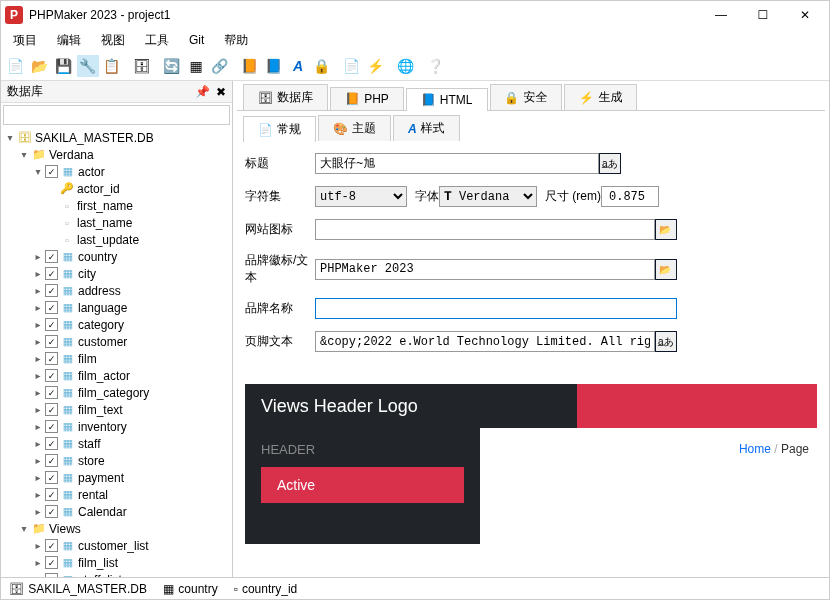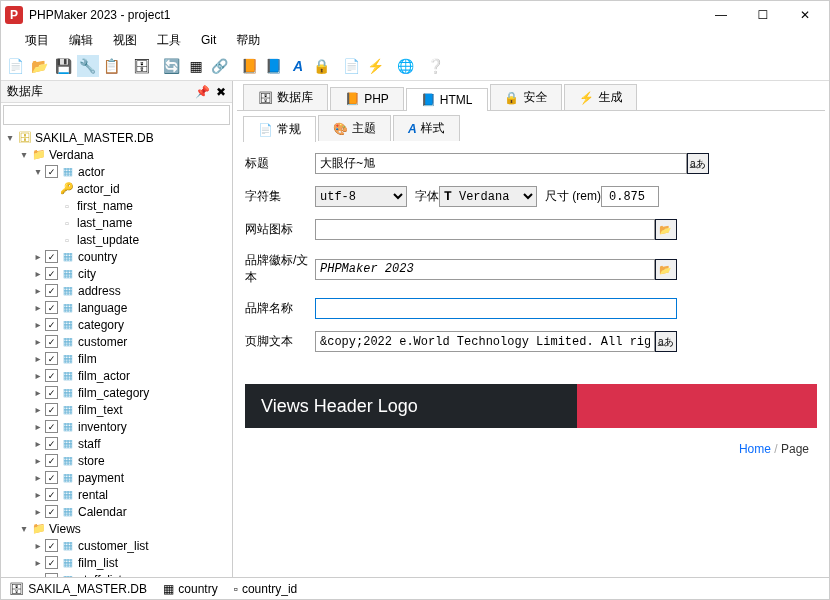--- a/index.html
+++ b/index.html
@@ -2,21 +2,21 @@
 <html><head>
 <meta charset="utf-8">
 <style>
 *{box-sizing:border-box;margin:0;padding:0;font-family:"Microsoft YaHei",SimSun,sans-serif;font-size:12px}
 body{background:#fff;width:830px;height:600px;overflow:hidden;border:1px solid #ccc;display:flex;flex-direction:column}
 .titlebar{height:28px;display:flex;align-items:center;padding:0 4px;background:#fff}
 .app-icon{width:18px;height:18px;background:#d32f2f;border-radius:3px;color:#fff;display:flex;align-items:center;justify-content:center;font-weight:bold;margin-right:6px}
 .title-text{flex:1}
 .win-btns{display:flex;gap:18px;padding-right:8px}
 .win-btn{width:24px;text-align:center;cursor:default}
-.menubar{height:22px;display:flex;align-items:center;padding:0 16px;gap:4px}
+.menubar{height:22px;display:flex;align-items:center;padding:0 4px;gap:4px}
 .menu-item{padding:2px 8px}
 .toolbar{height:30px;display:flex;align-items:center;padding:0 4px;gap:2px;border-bottom:1px solid #ddd}
 .tb-btn{width:22px;height:22px;display:flex;align-items:center;justify-content:center;font-size:14px}
 .tb-sep{width:4px}
 .main{flex:1;display:flex;overflow:hidden}
 .sidebar{width:232px;border-right:1px solid #ccc;display:flex;flex-direction:column;background:#fff}
 .sb-header{height:22px;display:flex;align-items:center;padding:0 6px;border-bottom:1px solid #ddd;background:#f5f5f5}
 .sb-header span:first-child{flex:1}
 .sb-search{height:24px;padding:2px}
 .sb-search input{width:100%;height:20px;border:1px solid #ccc;padding:0 4px;font-family:monospace}
@@ -279,55 +279,59 @@
       <div class="tab">🎨 <span>主题</span></div>
       <div class="tab">
           <span style="color:#06c;font-weight:bold;font-style:italic">A</span> 
           <span>样式</span>
         </div>
     </div>
 
     <div class="form">
       <div class="form-row">
         <div class="form-label">标题</div>
-        <input class="form-input" style="width: 372px;" value="大眼仔~旭">
+        <input class="form-input" style="width: 284px;" value="大眼仔~旭">
         <div class="btn-sm">a̲あ</div>
       </div>
       <div class="form-row">
         <div class="form-label">字符集</div>
         <select style="width:92px"><option>utf-8</option></select>
         <div style="margin-left:8px">字体</div>
         <select style="width:98px"><option>𝐓 Verdana</option></select>
         <div style="margin-left:8px">尺寸 (rem)</div>
         <input class="form-input" style="width: 58px; padding-left: 7px;" value="0.875">
       </div>
       <div class="form-row">
         <div class="form-label">网站图标</div>
         <input class="form-input" style="width: 340px;">
         <div class="btn-sm">📂</div>
       </div>
       <div class="form-row">
         <div class="form-label">品牌徽标/文本</div>
-        <input class="form-input" style="width: 340px; font-style: italic;" value="PHPMaker 2023">
+        <input class="form-input" style="width: 340px;" value="PHPMaker 2023">
         <div class="btn-sm">📂</div>
       </div>
       <div class="form-row">
         <div class="form-label">品牌名称</div>
         <input class="form-input" style="width: 362px; border: 1px solid rgb(0, 120, 215);">
       </div>
       <div class="form-row">
         <div class="form-label">页脚文本</div>
         <input class="form-input" style="width: 340px;" value="&amp;copy;2022 e.World Technology Limited. All rights r">
         <div class="btn-sm">a̲あ</div>
       </div>
     </div>
 
     <div class="preview">
       <div class="pv-logo">Views Header Logo</div>
       <div class="pv-nav">
+        <div class="pv-left">
+          <div style="color:#888;font-size:13px">HEADER</div>
+          <div class="pv-active">Active</div>
+        </div>
         <div class="pv-right">
           <a>Home</a>
           <span style="color:#aaa"> / </span>
           <span>Page</span>
         </div>
       </div>
     </div>
   </div>
 </div>
 

